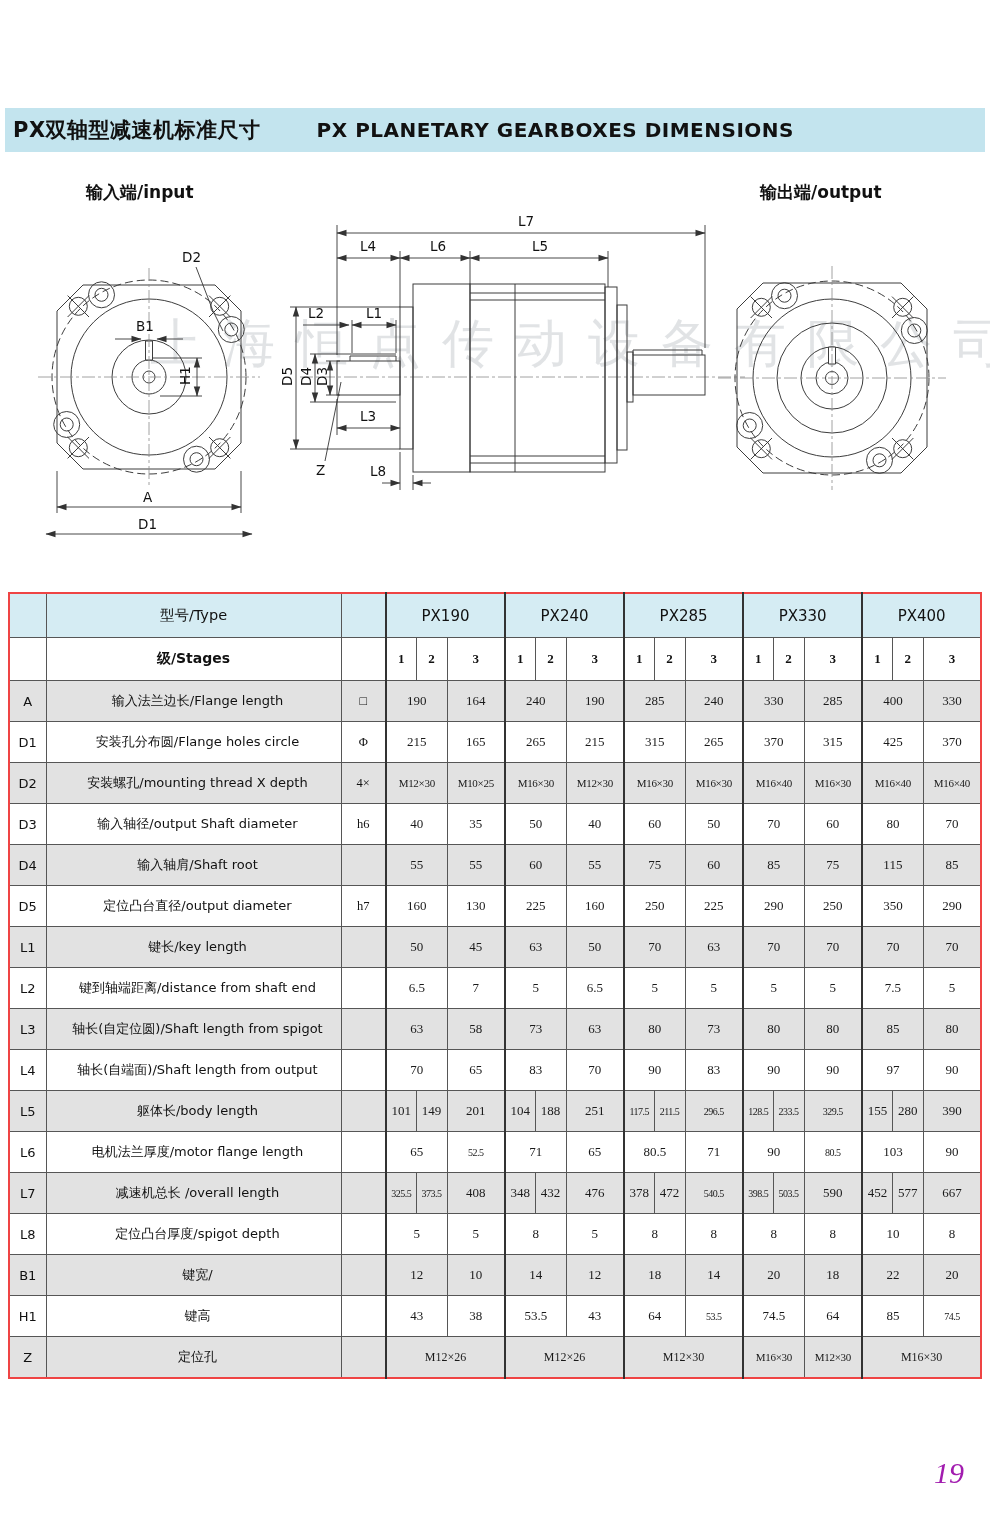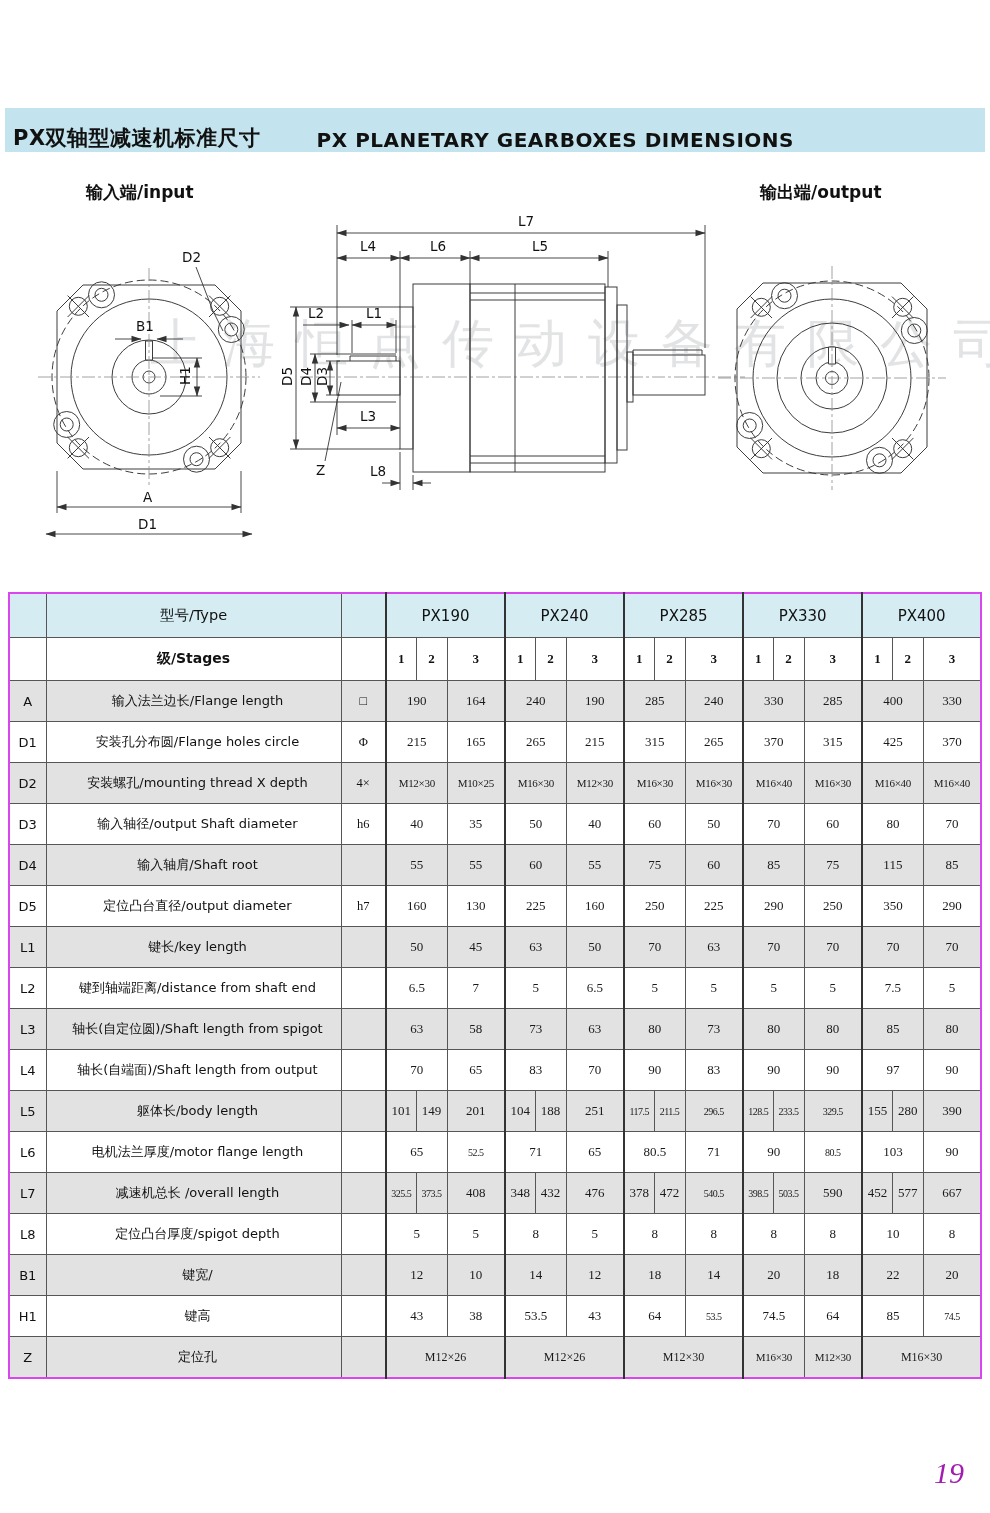--- a/index.html
+++ b/index.html
@@ -8,36 +8,36 @@
   
   .tophead{position:absolute;left:0;top:0;width:990px;height:97px;background:#fff;
            border-bottom:2px solid #b9b9b9;}
   .logo{position:absolute;left:33px;top:12px;}
   .brand{position:absolute;left:104px;top:26px;font-size:31px;letter-spacing:1px;
          color:#1b4da1;font-weight:500;}
   .company{position:absolute;right:14px;top:26px;font-size:30px;font-weight:bold;
            color:#1c4a9e;letter-spacing:4px;font-family:"DejaVu Serif","Liberation Serif",serif;}
   
   .banner{position:absolute;left:5px;top:108px;width:980px;height:44px;background:#c3e4ee;
-          display:flex;align-items:flex-end;}
+          display:flex;align-items:center;}
   .banner .zh{font-size:21px;font-weight:bold;margin-left:8px;letter-spacing:0.5px;}
   .banner .en{font-size:20px;font-weight:bold;margin-left:56px;letter-spacing:0.5px;}
   
   .drawing{position:absolute;left:0;top:165px;}
   .ln{fill:none;stroke:#3d3d3d;stroke-width:1;}
   .lnw{fill:#fff;stroke:#3d3d3d;stroke-width:1;}
   .dash{stroke-dasharray:8 4;}
   .cl{fill:none;stroke:#8a8a8a;stroke-width:0.8;stroke-dasharray:13 3 3 3;}
   .dim{fill:none;stroke:#333;stroke-width:0.9;}
   .dt{font-size:13.5px;fill:#111;}
   .viewlab{font-size:17px;font-weight:bold;fill:#111;}
   .wm{font-size:52px;fill:#c4c9cd;opacity:0.5;letter-spacing:21px;}
   
   #dims-table{position:absolute;left:8px;top:592px;border-collapse:collapse;table-layout:fixed;
-              width:974px;border:2px solid #d946ef;}
+              width:974px;border:2px solid #ef4444;}
   #dims-table th,#dims-table td{border:1px solid #565656;text-align:center;padding:0;
               overflow:hidden;white-space:nowrap;}
   #dims-table .gb{border-left:2px solid #333;}
   tr.hrow1 th{height:43px;background:#d5ecf3;font-size:14.5px;font-weight:normal;}
   tr.hrow1 th.type{font-size:15px;}
   tr.hrow2 th{height:42px;background:#fff;font-weight:bold;}
   tr.hrow2 .stagehead{font-size:14px;}
   tr.hrow2 .stage{font-size:13px;font-family:"Liberation Serif","DejaVu Serif",serif;}
   #dims-table tbody td{height:40px;}
   #dims-table tbody tr.shade td{background:#e2e2e2;}

